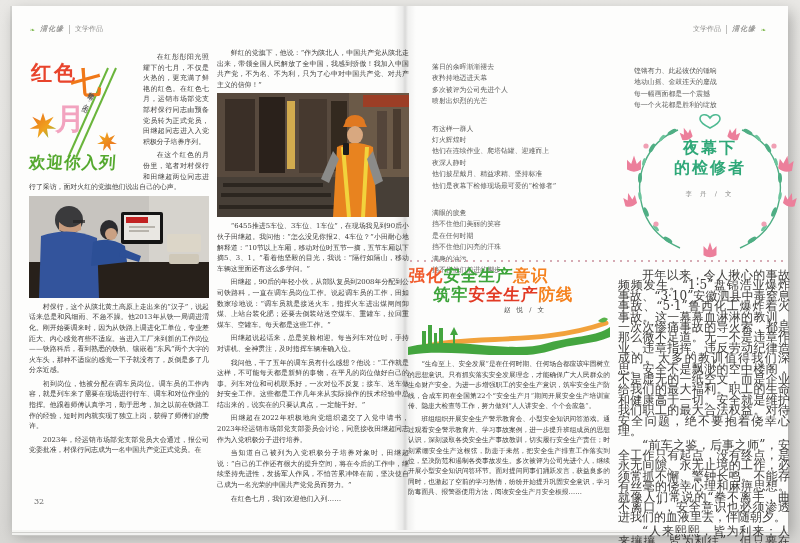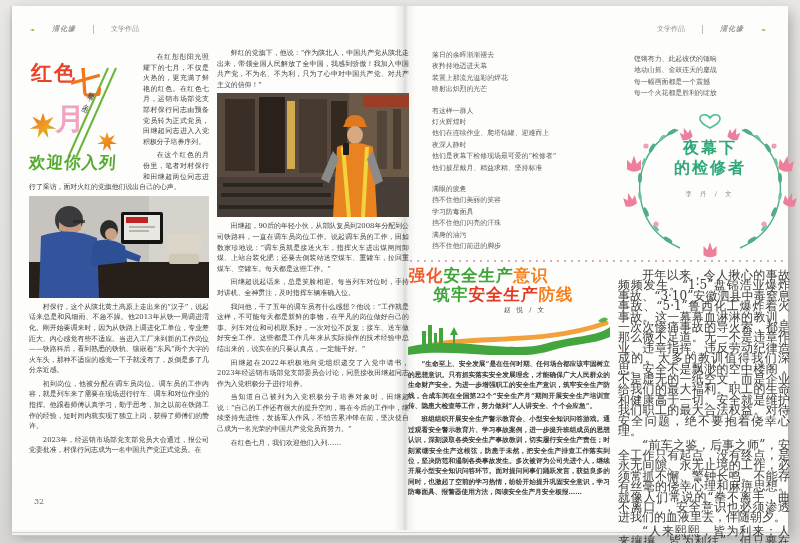--- a/index.html
+++ b/index.html
@@ -10,21 +10,21 @@
     -webkit-font-smoothing:antialiased;
   }
   .book{
     position:absolute;left:12px;top:6px;width:776px;height:524px;
     background:#fdfdfc;
     box-shadow:0 2px 0 #f6f6f4,0 3px 0 #cfcfcc,0 5px 0 #f2f2f0,0 6px 0 #c8c8c5,3px 6px 14px rgba(0,0,0,.28),-2px 0 0 #d8d8d5;
   }
   .spine{position:absolute;left:382px;top:0;width:22px;height:100%;pointer-events:none;
     background:linear-gradient(90deg,rgba(0,0,0,0) 0%,rgba(0,0,0,.07) 38%,rgba(0,0,0,.14) 50%,rgba(0,0,0,.05) 64%,rgba(0,0,0,0) 100%);}
   
-  .hdr{position:absolute;font-size:7px;color:#8f8f8d;display:flex;align-items:center;gap:17px;font-family:"DejaVu Sans","Liberation Sans",sans-serif;}
+  .hdr{position:absolute;font-size:7px;color:#8f8f8d;display:flex;align-items:center;gap:5px;font-family:"DejaVu Sans","Liberation Sans",sans-serif;}
   .hdr .logo{font-style:italic;font-weight:bold;color:#9a9a98;letter-spacing:1px;}
   .hdr .sprout{color:#7ab648;font-size:6px;}
   .hdr .rule{width:1px;height:9px;background:#bdbdbb;}
   .hdr-left{left:18px;top:18px;}
   .hdr-right{right:22px;top:18px;}
   
   .p{margin:0 0 3px;text-indent:2em;text-align:justify;color:#3c3b39;}
   .col{position:absolute;font-size:6.9px;line-height:10.6px;}
   
   .a1col1{left:17px;top:46px;width:180px;}
@@ -42,38 +42,38 @@
   .t-leaf{position:absolute;}
   .t-welcome{position:absolute;left:0;top:92px;font-size:16.5px;font-weight:bold;color:#55a92f;letter-spacing:1px;white-space:nowrap;transform:skewX(-4deg);}
   .photo{display:block;clear:both;margin:3px 0 4px;}
   .pagenum{position:absolute;font-size:8px;color:#666;}
   .pn-left{left:22px;bottom:24px;}
   .pn-right{right:38px;bottom:22px;}
   
   .poem{color:#5a5a58;font-size:6.9px;line-height:11.4px;}
   .poem-left{left:420px;top:40px;width:185px;}
   .poem-right{left:622px;top:44px;width:170px;}
-  .stanza{margin:4px 0 10px;}
+  .stanza{margin:16px 0 10px;}
   .stanza div{white-space:nowrap;}
   .wreath{position:absolute;left:604px;top:98px;width:188px;height:158px;}
   .wreath-title{position:absolute;left:0;top:34px;width:100%;text-align:center;
     font-family:"DejaVu Sans","Liberation Sans",sans-serif;color:#2fa878;font-weight:bold;font-size:16px;line-height:20px;letter-spacing:2px;}
   .wreath-byline{position:absolute;left:0;top:86px;width:100%;text-align:center;font-size:6.5px;color:#8a8a88;letter-spacing:3px;}
   .lace{position:absolute;left:396px;top:252px;width:380px;height:6px;
     background-image:radial-gradient(circle at 3px 3px,#d2a2ac 1.2px,rgba(0,0,0,0) 1.5px);
     background-size:7px 6px;opacity:.9;}
   
   .a2col1{left:396px;top:260px;width:202px;font-size:6.7px;line-height:10.4px;}
   .a2col2{left:606px;top:264px;width:172px;font-size:12px;line-height:10.4px;}
   .a2title{font-family:"DejaVu Sans","Liberation Sans",sans-serif;font-weight:bold;font-size:16.5px;letter-spacing:1px;line-height:19px;white-space:nowrap;transform:skewX(-3deg);}
   .a2title .ln2{margin-left:26px;display:block;}
   .seg-or{color:#f0592a;} .seg-gr{color:#3da43a;} .seg-og{color:#f5821f;} .seg-rd{color:#e23a24;}
   .a2byline{font-size:6.5px;color:#4a4a48;letter-spacing:2px;margin:1px 0 0 96px;}
   .a2wave{display:block;margin:0 0 4px;}
-  .a2body{margin-top:2px;font-weight:bold;}
+  .a2body{margin-top:2px;}
 </style>
 </head>
 <body>
 
 <div class="book">
   <div class="spine"></div>
 
   <div class="hdr hdr-left">
     <span class="sprout">❧</span>
     <span class="logo">渭化缘</span>
@@ -173,48 +173,49 @@
       <path d="M128 30 a10 8 0 0 1 20 0 l2 4 l-24 0 Z" fill="#e07820"></path>
       <ellipse cx="138" cy="42" rx="8" ry="9" fill="#d8a880"></ellipse>
       <path d="M120 54 Q138 46 156 54 L160 124 L116 124 Z" fill="#e8831f"></path>
       <path d="M126 54 L132 124 M150 54 L146 124" stroke="#f2d33c" stroke-width="4" fill="none"></path>
       <path d="M116 58 L104 86 L112 90 L122 66 Z" fill="#8b8b89"></path>
       <path d="M156 58 L166 88 L158 92 L150 66 Z" fill="#8b8b89"></path>
       <rect x="126" y="50" width="6" height="12" rx="1" fill="#1c1c1c"></rect>
     </svg>
 
     <div>
+        <p class="p">“6455推进5车位、3车位、1车位”，在现场我见到90后小伙子田继超。我问他：“怎么没见你报2、4车位？”小田耐心地解释道：“10节以上车厢，移动对位时五节一摘，五节车厢以下摘5、3、1。”看着他坚毅的目光，我说：“隔行如隔山，移动车辆这里面还有这么多学问。”</p>
         <p class="p">田继超，90后的年轻小伙，从部队复员到2008年分配到公司铁路科，一直在调车员岗位工作。说起调车员的工作，田如数家珍地说：“调车员就是接送火车，指挥火车进出煤闸间卸煤、上站台装化肥；还要去倒装站送空煤车、重罐车，拉回重煤车、空罐车。每天都是这些工作。”</p>
         <p class="p">田继超说起话来，总是笑脸相迎。每当列车对位时，手持对讲机、全神贯注，及时指挥车辆准确入位。</p>
         <p class="p">我问他，干了五年的调车员有什么感想？他说：“工作就是这样，不可能每天都是新鲜的事物，在平凡的岗位做好自己的事。列车对位和司机联系好，一次对位不反复；接车、送车做好安全工作。这些都是工作几年来从实际操作的技术经验中总结出来的，说实在的只要认真点，一定能干好。”</p>
         <p class="p">田继超在2022年积极地向党组织递交了入党申请书，2023年经运销市场部党支部委员会讨论，同意接收田继超同志作为入党积极分子进行培养。</p>
         <p class="p">当知道自己被列为入党积极分子培养对象时，田继超说：“自己的工作还有很大的提升空间，将在今后的工作中，继续坚持先进性，发扬军人作风，不怕苦累冲锋在前，坚决使自己成为一名光荣的中国共产党党员而努力。”</p>
         <p class="p">在红色七月，我们欢迎他们入列……</p>
       </div>
   </div>
 
   <div class="col poem poem-left">
     <div class="stanza">
         <div>落日的余晖渐渐褪去</div>
         <div>夜矜持地迈进天幕</div>
-        <div>装置上那流光溢彩的焊花</div>
+        <div>多次被评为公司先进个人</div>
         <div>喷射出炽烈的光芒</div>
       </div>
     <div class="stanza">
         <div>有这样一群人</div>
         <div>灯火辉煌时</div>
         <div>他们在连续作业、爬塔钻罐、迎难而上</div>
         <div>夜深人静时</div>
+        <div>他们披星戴月、精益求精、坚持标准</div>
         <div>他们是夜幕下检修现场最可爱的“检修者”</div>
-        <div>他们披星戴月、精益求精、坚持标准</div>
       </div>
     <div class="stanza">
         <div>满眼的疲惫</div>
         <div>挡不住他们美丽的笑容</div>
-        <div>学习防毒面具</div>
+        <div>是在任何时期</div>
         <div>挡不住他们闪亮的汗珠</div>
         <div>满身的油污</div>
         <div>挡不住他们前进的脚步</div>
       </div>
   </div>
 
   <div class="col poem poem-right">
     <div class="stanza">
         <div>铿锵有力、此起彼伏的锤响</div>
         <div>地动山摇、金鼓连天的鏖战</div>

